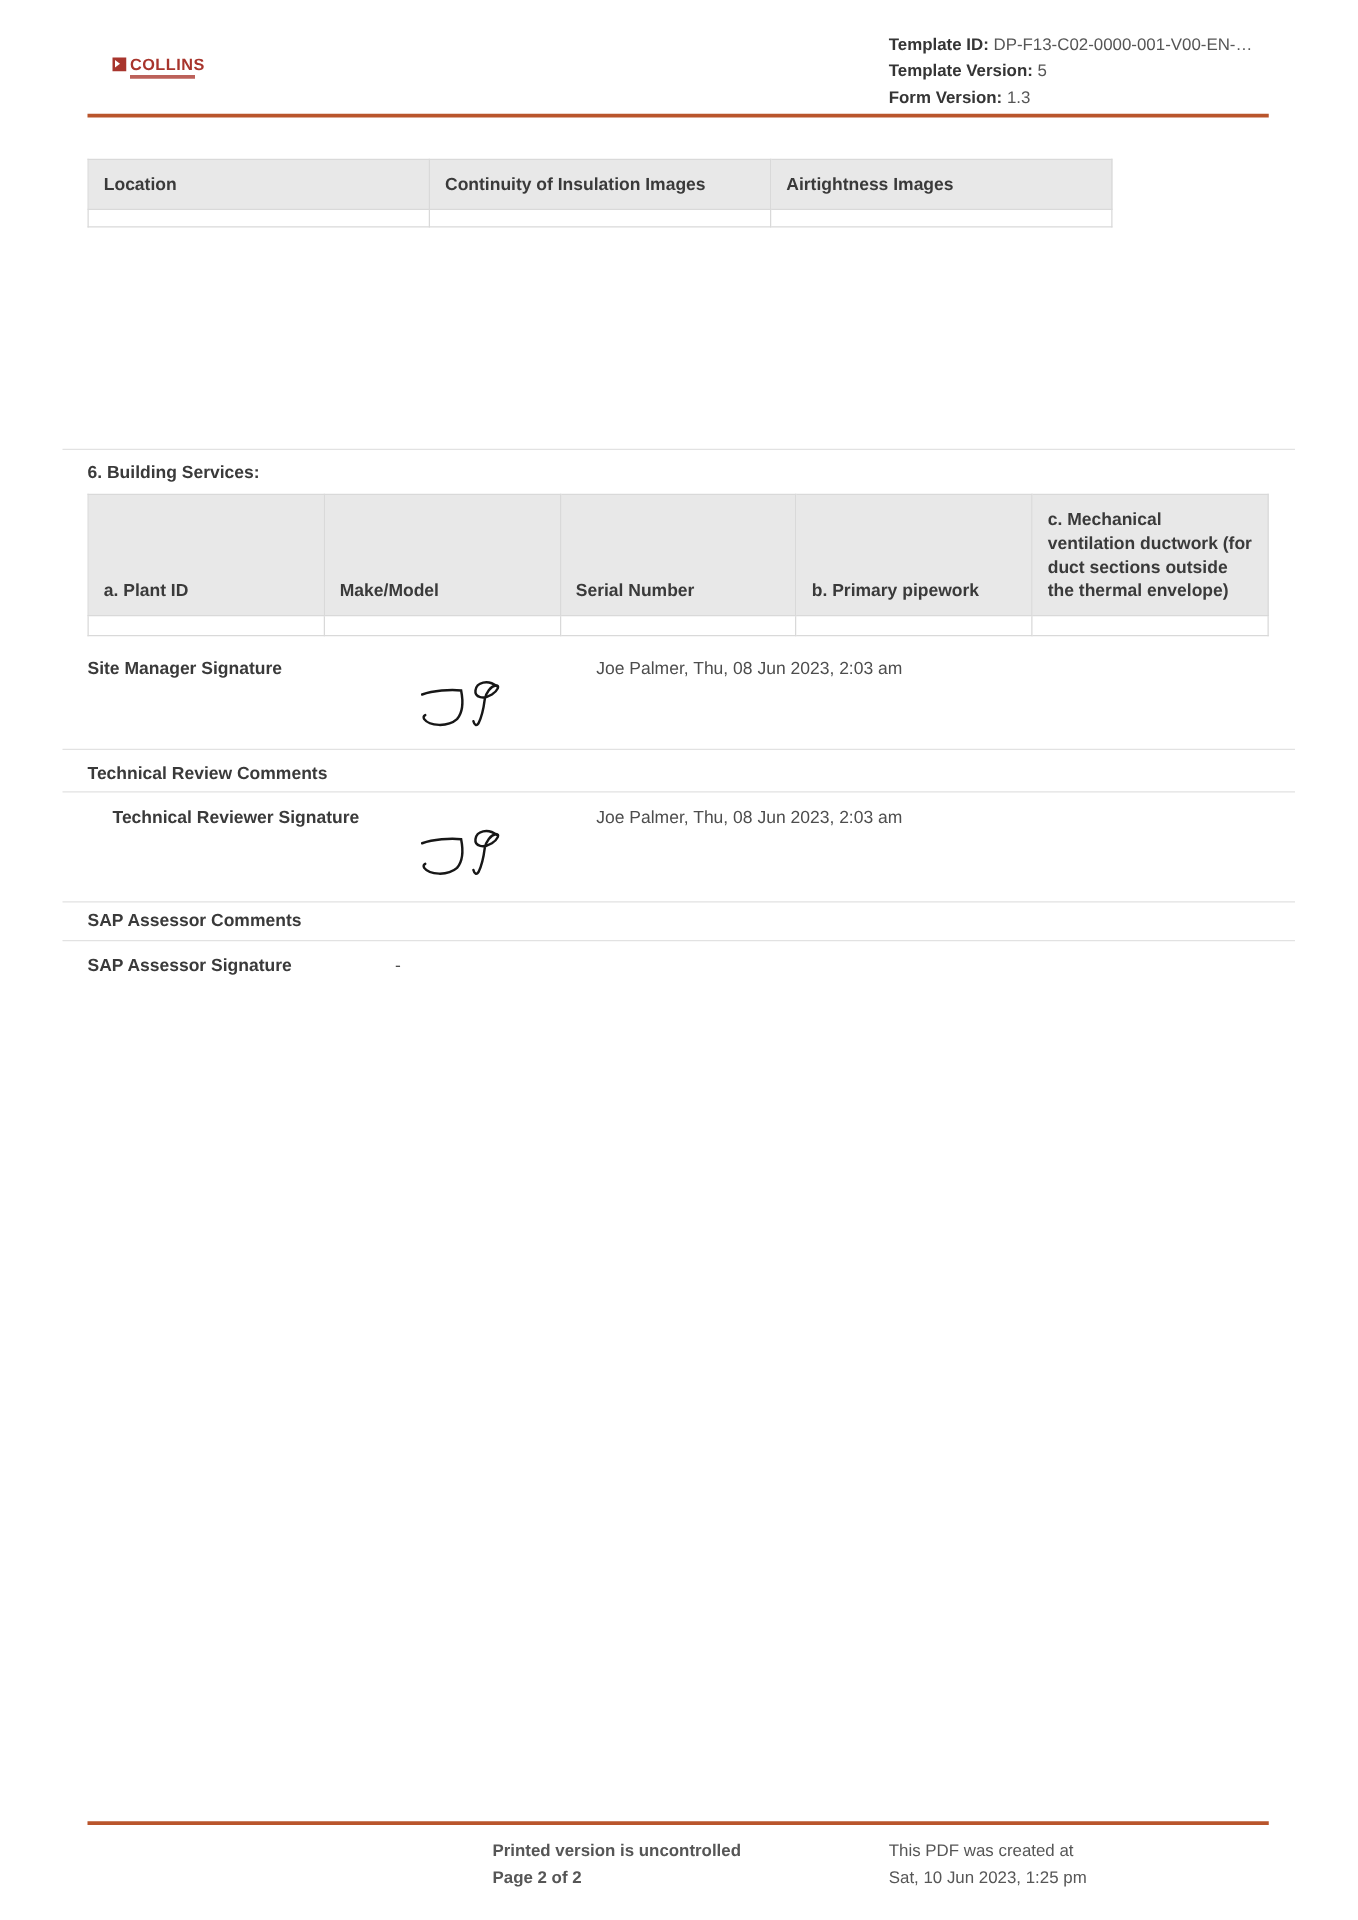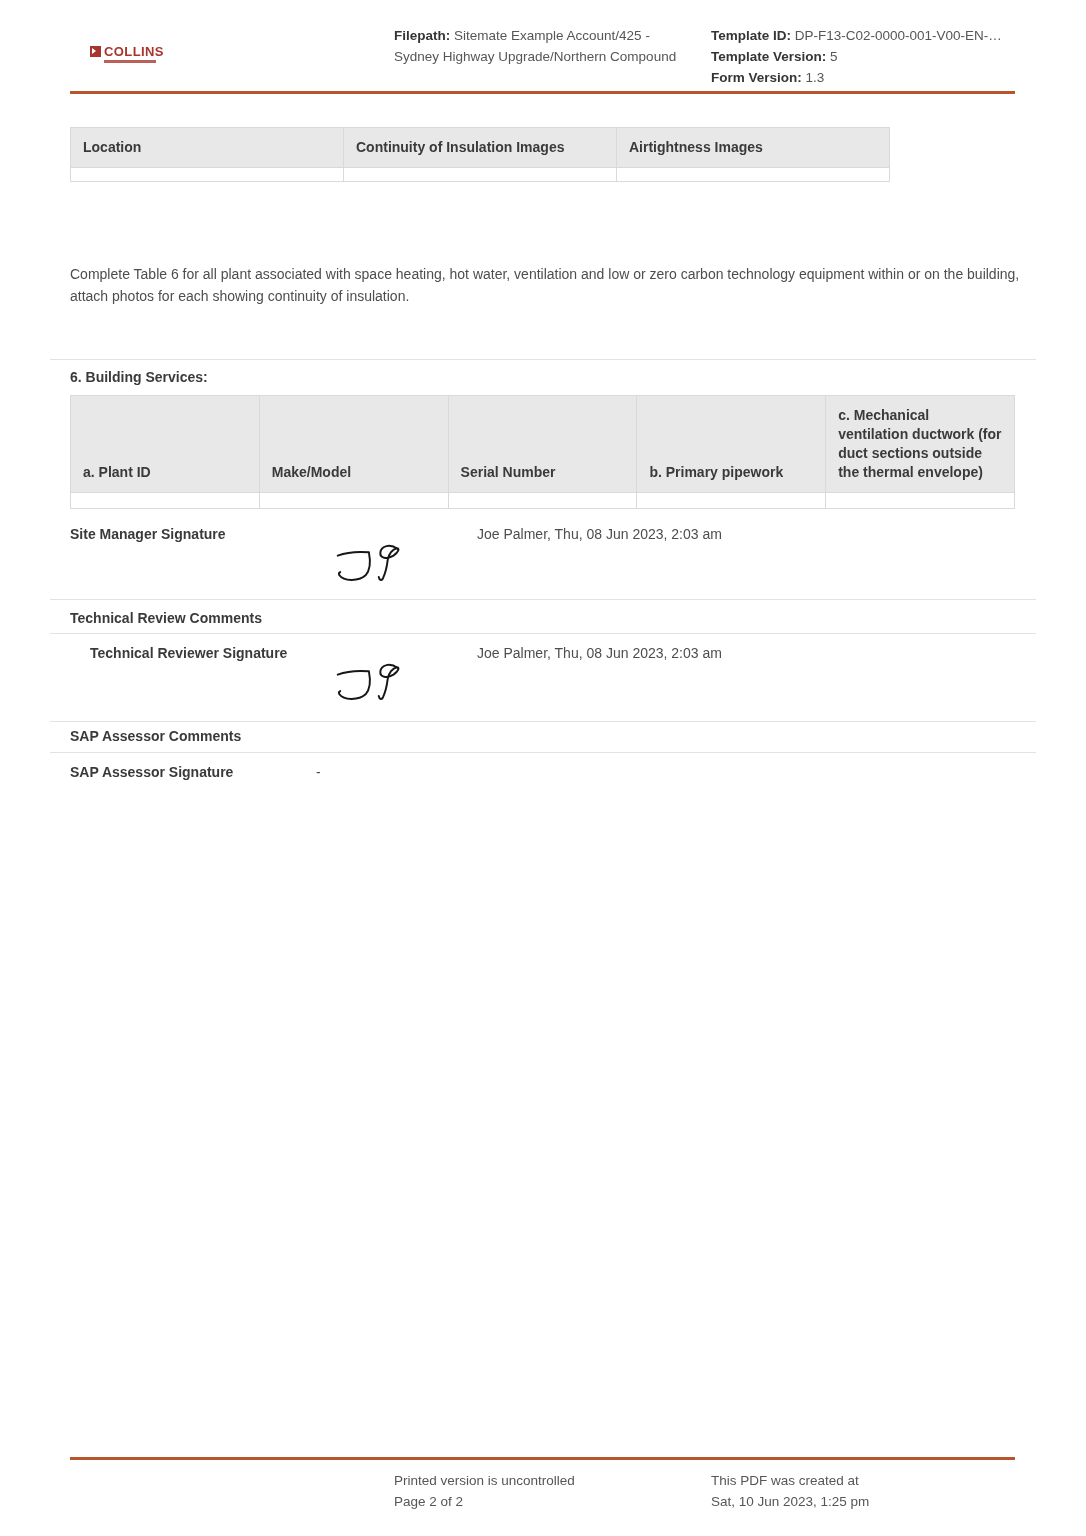--- a/index.html
+++ b/index.html
@@ -77,24 +77,20 @@
 <div class="page">
 
   <div class="abs logo">
     <div class="logo-row">
       <span class="logo-mark"></span>
       <span class="logo-text">COLLINS</span>
     </div>
     <div class="logo-bar"></div>
   </div>
 
-  <div class="abs hdr-block hdr-filepath">
-    <span class="b">Filepath:</span>
-    <span>Sitemate Example Account/425 - Sydney Highway Upgrade/Northern Compound</span>
-  </div>
 
   <div class="abs hdr-block hdr-meta">
     <div>
       <span class="b">Template ID:</span>
       <span>DP-F13-C02-0000-001-V00-EN-…</span>
     </div>
     <div>
       <span class="b">Template Version:</span>
       <span>5</span>
     </div>
@@ -116,21 +112,20 @@
     </thead>
     <tbody>
       <tr>
         <td></td>
         <td></td>
         <td></td>
       </tr>
     </tbody>
   </table>
 
-  <p class="abs instruction">Complete Table 6 for all plant associated with space heating, hot water, ventilation and low or zero carbon technology equipment within or on the building, attach photos for each showing continuity of insulation.</p>
 
   <div class="abs divider" style="top:359px;"></div>
 
   <div class="abs sec-title">6. Building Services:</div>
 
   <table class="abs tbl-services">
     <thead>
       <tr>
         <th>a. Plant ID</th>
         <th>Make/Model</th>
@@ -177,21 +172,21 @@
   <div class="abs divider" style="top:721px;"></div>
 
   <div class="abs label" style="left:70px; top:728px;">SAP Assessor Comments</div>
 
   <div class="abs divider" style="top:752px;"></div>
 
   <div class="abs label" style="left:70px; top:764px;">SAP Assessor Signature</div>
   <div class="abs value" style="left:316px; top:764px;">-</div>
 
   <div class="abs rule-orange rule-bottom"></div>
-  <div class="abs footer-block" style="left:394px; top:1470px;">
+  <div class="abs footer-block" style="left:394px; top:1470px;font-weight:bold;">
     <div>Printed version is uncontrolled</div>
     <div>Page 2 of 2</div>
   </div>
   <div class="abs footer-block" style="left:711px; top:1470px;">
     <div>This PDF was created at</div>
     <div>Sat, 10 Jun 2023, 1:25 pm</div>
   </div>
 
 </div>
 

